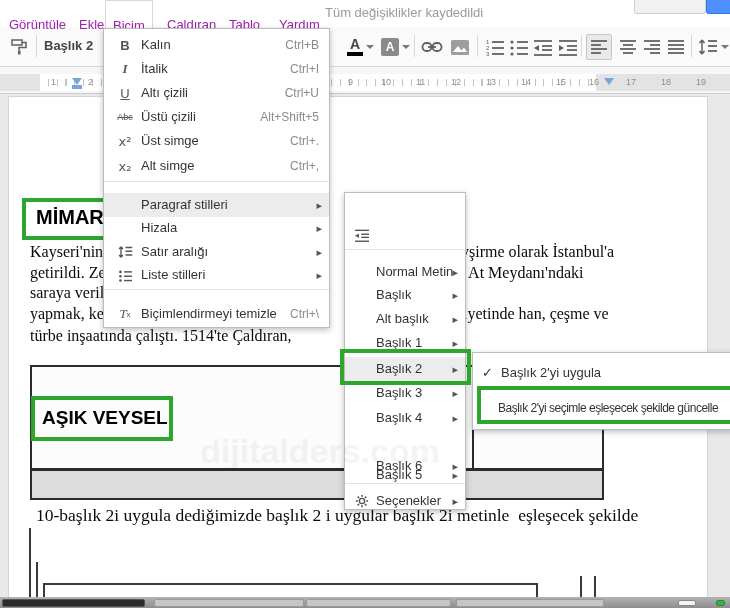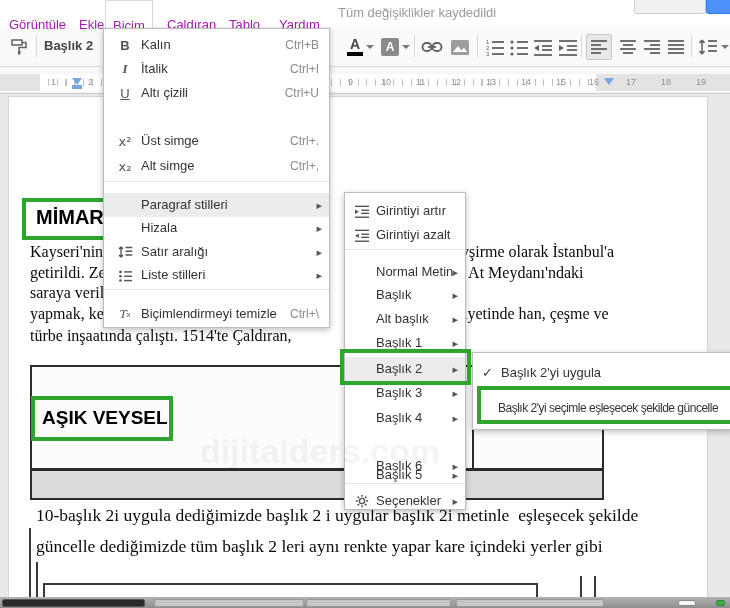--- a/index.html
+++ b/index.html
@@ -4,21 +4,21 @@
 <style>
   :root{ --green:#2ea52c; --blue:#4d90fe; }
   html,body{margin:0;padding:0;}
   body{width:730px;height:608px;overflow:hidden;font-family:"Liberation Sans",sans-serif;background:#e9e9e9;}
   #screen{position:relative;width:730px;height:608px;overflow:hidden;background:#e9e9e9;}
 
   
   #menubar{position:absolute;left:0;top:0;width:730px;height:27px;background:#fff;z-index:6;}
   .mb-item{position:absolute;top:0;height:26px;line-height:26px;font-size:13px;color:#a21caf;padding:12px 7px;cursor:default;}
   .mb-item.active{background:#fff;border:1px solid #d9d9d9;border-bottom:none;z-index:12;}
-  #mb-status{position:absolute;left:338px;top:0;height:26px;line-height:26px;font-size:13px;color:#9a9a9a;}
+  #mb-status{position:absolute;left:325px;top:0;height:26px;line-height:26px;font-size:13px;color:#9a9a9a;}
   .corner-btn{position:absolute;top:0;border:1px solid #cfcfcf;border-top:none;background:#f1f1f1;border-radius:0 0 3px 3px;}
 
   
   #toolbar{position:absolute;left:0;top:27px;width:730px;height:39px;background:#fafafa;border-bottom:1px solid #d9d9d9;z-index:5;}
   .tb-sep{position:absolute;top:8px;width:1px;height:22px;background:#d9d9d9;}
   .tb-ic{position:absolute;top:9px;width:22px;height:22px;display:flex;align-items:center;justify-content:center;}
   .tb-ic svg{display:block;}
   .caret{position:absolute;top:18px;width:0;height:0;border-left:4px solid transparent;border-right:4px solid transparent;border-top:4px solid #777;}
   #style-sel{position:absolute;left:44px;top:0;height:38px;line-height:38px;font-size:13px;font-weight:bold;color:#444;}
   .tc-a{font-size:14px;font-weight:bold;color:#444;line-height:12px;text-align:center;}
@@ -86,21 +86,20 @@
   <div class="docline" style="left:463px;top:305px;">iyetinde han, çeşme ve</div>
   <div class="docline" style="left:30px;top:327px;">türbe inşaatında çalıştı. 1514'te Çaldıran,</div>
 
   <div id="tableA"></div>
   <div id="tableA-col"></div>
   <div id="tableA-gray"></div>
   <div class="doc-h1" style="left:42px;top:407px;font-size:19px;">AŞIK VEYSEL</div>
   <div class="anno anno-doc" style="left:31px;top:396px;width:142px;height:45px;"></div>
 
   <div class="docline-lg" style="left:36px;top:505px;">10-başlık 2i uygula dediğimizde başlık 2 i uygular başlık 2i metinle  eşleşecek şekilde</div>
-  <div class="docline-lg" style="left:36px;top:536px;">güncelle dediğimizde tüm başlık 2 leri aynı renkte yapar kare içindeki yerler gibi</div>
 
   <div class="doc-rule" style="left:29px;top:528px;width:2px;height:69px;"></div>
   <div class="doc-rule" style="left:36px;top:562px;width:2px;height:35px;"></div>
   <div class="doc-rule" style="left:43px;top:583px;width:495px;height:2px;"></div>
   <div class="doc-rule" style="left:43px;top:583px;width:2px;height:14px;"></div>
   <div class="doc-rule" style="left:536px;top:583px;width:2px;height:14px;"></div>
   <div class="doc-rule" style="left:580px;top:576px;width:2px;height:21px;"></div>
   <div class="doc-rule" style="left:594px;top:576px;width:2px;height:21px;"></div>
 
   <div id="menubar">
@@ -271,20 +270,25 @@
     <div class="mi" style="top:28px;">
       <span class="ico" style="font-family:'Liberation Serif',serif;font-style:italic;font-weight:bold;">I</span>
       <span class="lbl">İtalik</span>
       <span class="sc">Ctrl+I</span>
     </div>
     <div class="mi" style="top:52px;">
       <span class="ico" style="text-decoration:underline;">U</span>
       <span class="lbl">Altı çizili</span>
       <span class="sc">Ctrl+U</span>
     </div>
+    <div class="mi" style="top:76px;">
+      <span class="ico" style="font-size:9px;text-decoration:line-through;">Abc</span>
+      <span class="lbl">Üstü çizili</span>
+      <span class="sc">Alt+Shift+5</span>
+    </div>
     <div class="mi" style="top:100px;">
       <span class="ico" style="font-family:'DejaVu Sans',sans-serif;">x²</span>
       <span class="lbl">Üst simge</span>
       <span class="sc">Ctrl+.</span>
     </div>
     <div class="mi" style="top:125px;">
       <span class="ico" style="font-family:'DejaVu Sans',sans-serif;">x₂</span>
       <span class="lbl">Alt simge</span>
       <span class="sc">Ctrl+,</span>
     </div>
@@ -328,43 +332,30 @@
       <span class="ico">
           <span style="font-family:'Liberation Serif',serif;font-style:italic;">T</span>
           <sub style="font-size:8px;">x</sub>
         </span>
       <span class="lbl">Biçimlendirmeyi temizle</span>
       <span class="sc">Ctrl+\</span>
     </div>
   </div>
 
   <div class="panel" style="left:344px;top:192px;width:122px;height:318px;overflow:hidden;">
-    <div class="mi mi2" style="top:6px;">
-      <span class="ico" style="left:5px;">
-        <svg width="16" height="14" viewBox="0 0 20 18">
-            <line x1="1" y1="3" x2="19" y2="3" stroke="#555" stroke-width="1.8"></line>
-            <line x1="9" y1="8" x2="19" y2="8" stroke="#555" stroke-width="1.8"></line>
-            <line x1="9" y1="12" x2="19" y2="12" stroke="#555" stroke-width="1.8"></line>
-            <line x1="1" y1="17" x2="19" y2="17" stroke="#555" stroke-width="1.8"></line>
-            <path d="M1 7 v6 l5-3z" fill="#555"></path>
-          </svg>
-      </span>
-      <span class="lbl">Girintiyi artır</span>
-    </div>
     <div class="mi mi2" style="top:30px;">
       <span class="ico" style="left:5px;">
         <svg width="16" height="14" viewBox="0 0 20 18">
             <line x1="1" y1="3" x2="19" y2="3" stroke="#555" stroke-width="1.8"></line>
             <line x1="9" y1="8" x2="19" y2="8" stroke="#555" stroke-width="1.8"></line>
             <line x1="9" y1="12" x2="19" y2="12" stroke="#555" stroke-width="1.8"></line>
             <line x1="1" y1="17" x2="19" y2="17" stroke="#555" stroke-width="1.8"></line>
             <path d="M6 7 v6 l-5-3z" fill="#555"></path>
           </svg>
       </span>
-      <span class="lbl">Girintiyi azalt</span>
     </div>
     <div class="psep" style="top:56px;"></div>
     <div class="mi mi2" style="top:67px;">
         <span class="lbl">Normal Metin</span>
         <span class="arr">▸</span>
       </div>
     <div class="mi mi2" style="top:90px;">
         <span class="lbl">Başlık</span>
         <span class="arr">▸</span>
       </div>

